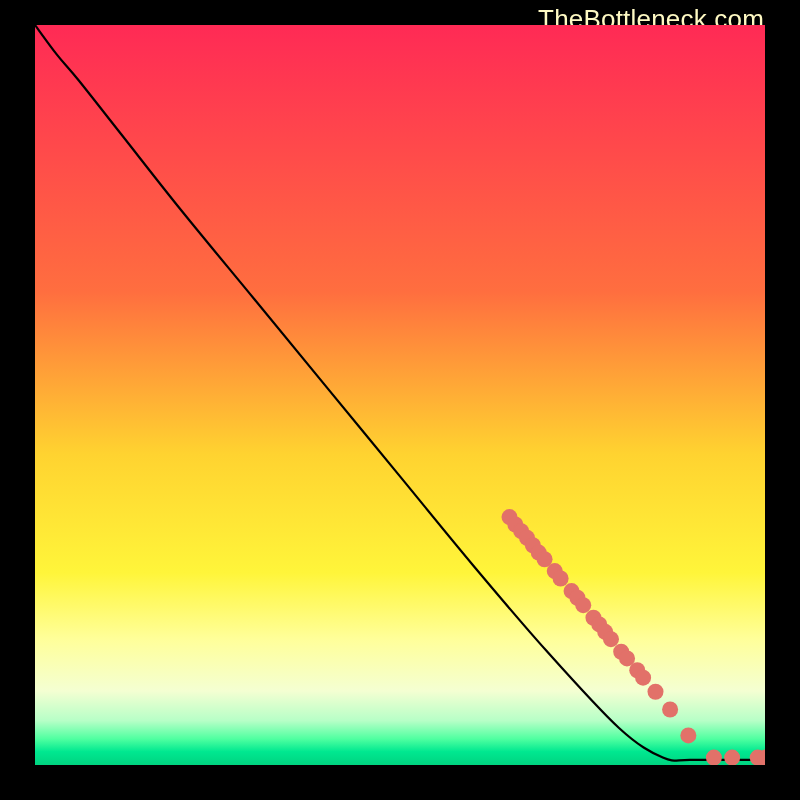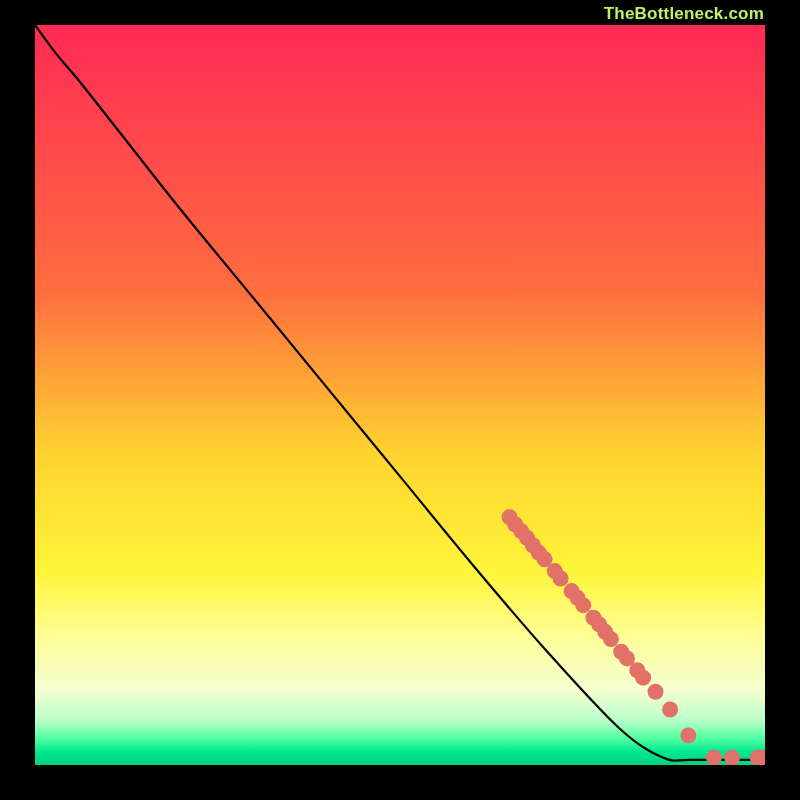--- a/index.html
+++ b/index.html
@@ -24,23 +24,23 @@
     left: 35px;
     top: 25px;
     width: 730px;
     height: 740px;
     overflow: hidden;
   }
   .watermark {
     position: absolute;
     top: 4px;
     right: 36px;
-    color: #bef264;
-    font-size: 17px;
-    font-weight: 700;
+    color: #fef9c3;
+    font-size: 26px;
+    font-weight: 400;
     letter-spacing: 0.2px;
   }
 </style>
 </head>
 <body>
 
 <div class="frame">
   <div class="watermark">TheBottleneck.com</div>
   <div class="plot">
     <svg id="chart-svg" width="730" height="740" viewBox="0 0 730 740" preserveAspectRatio="none">

